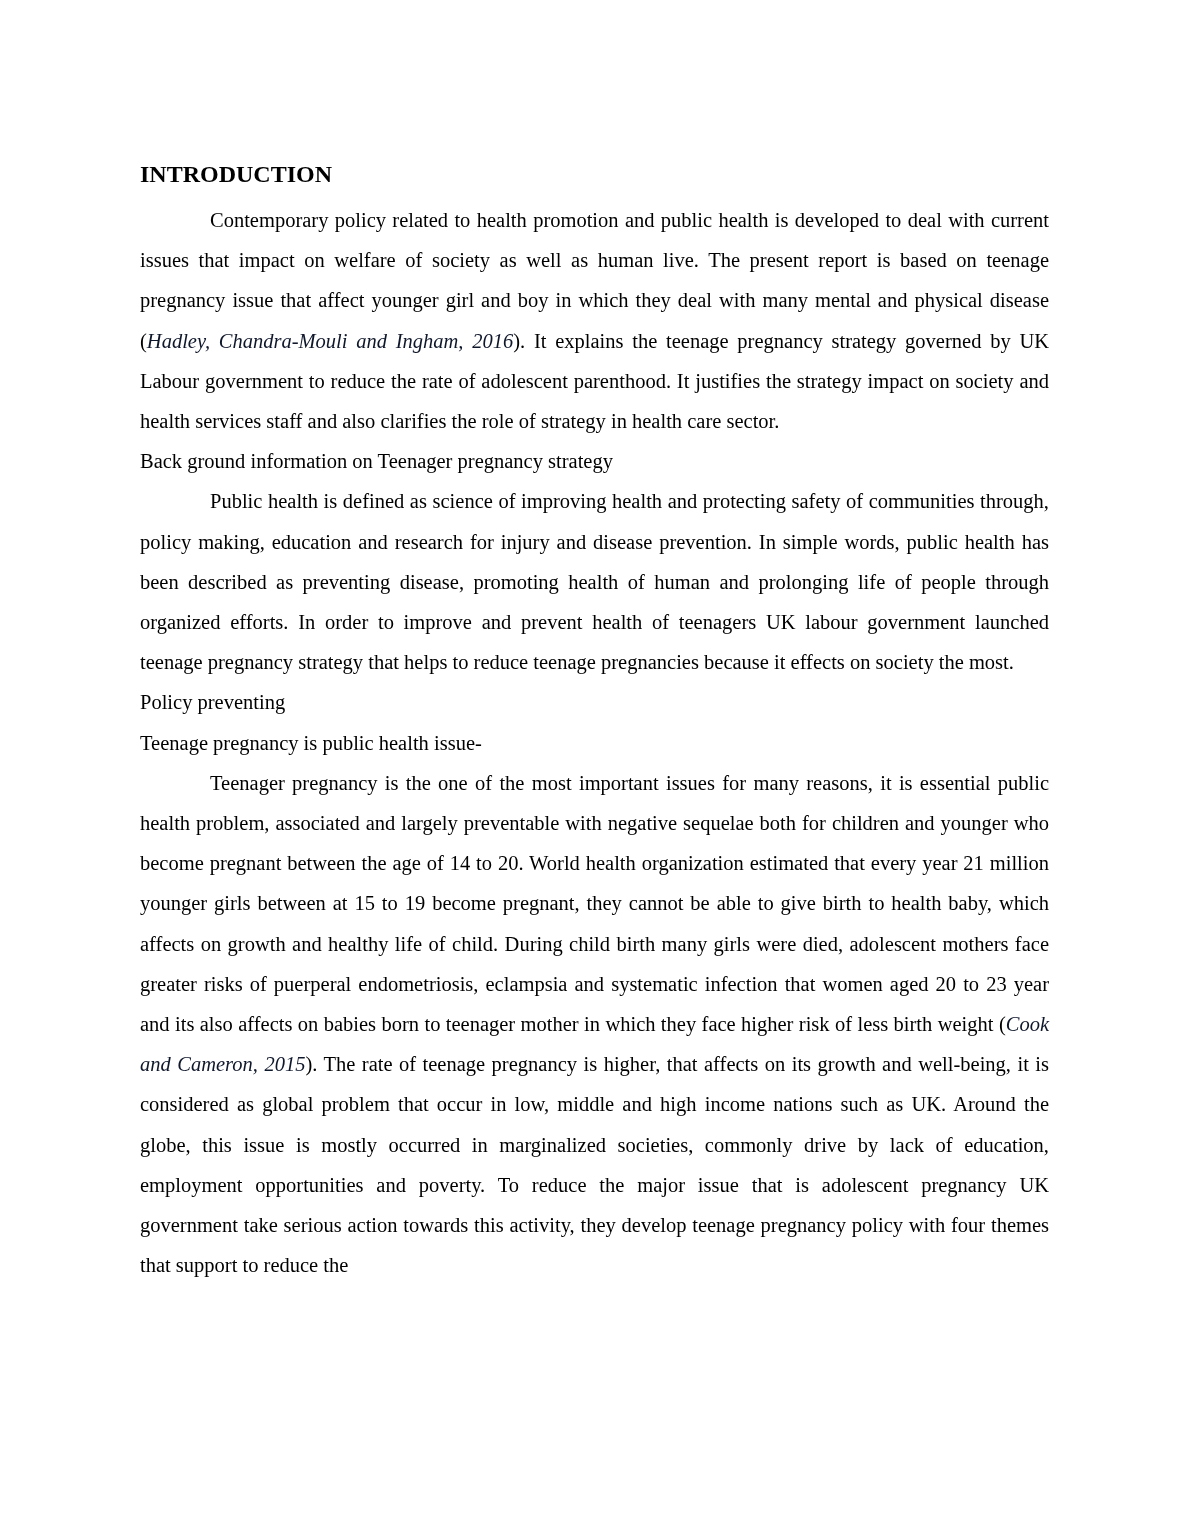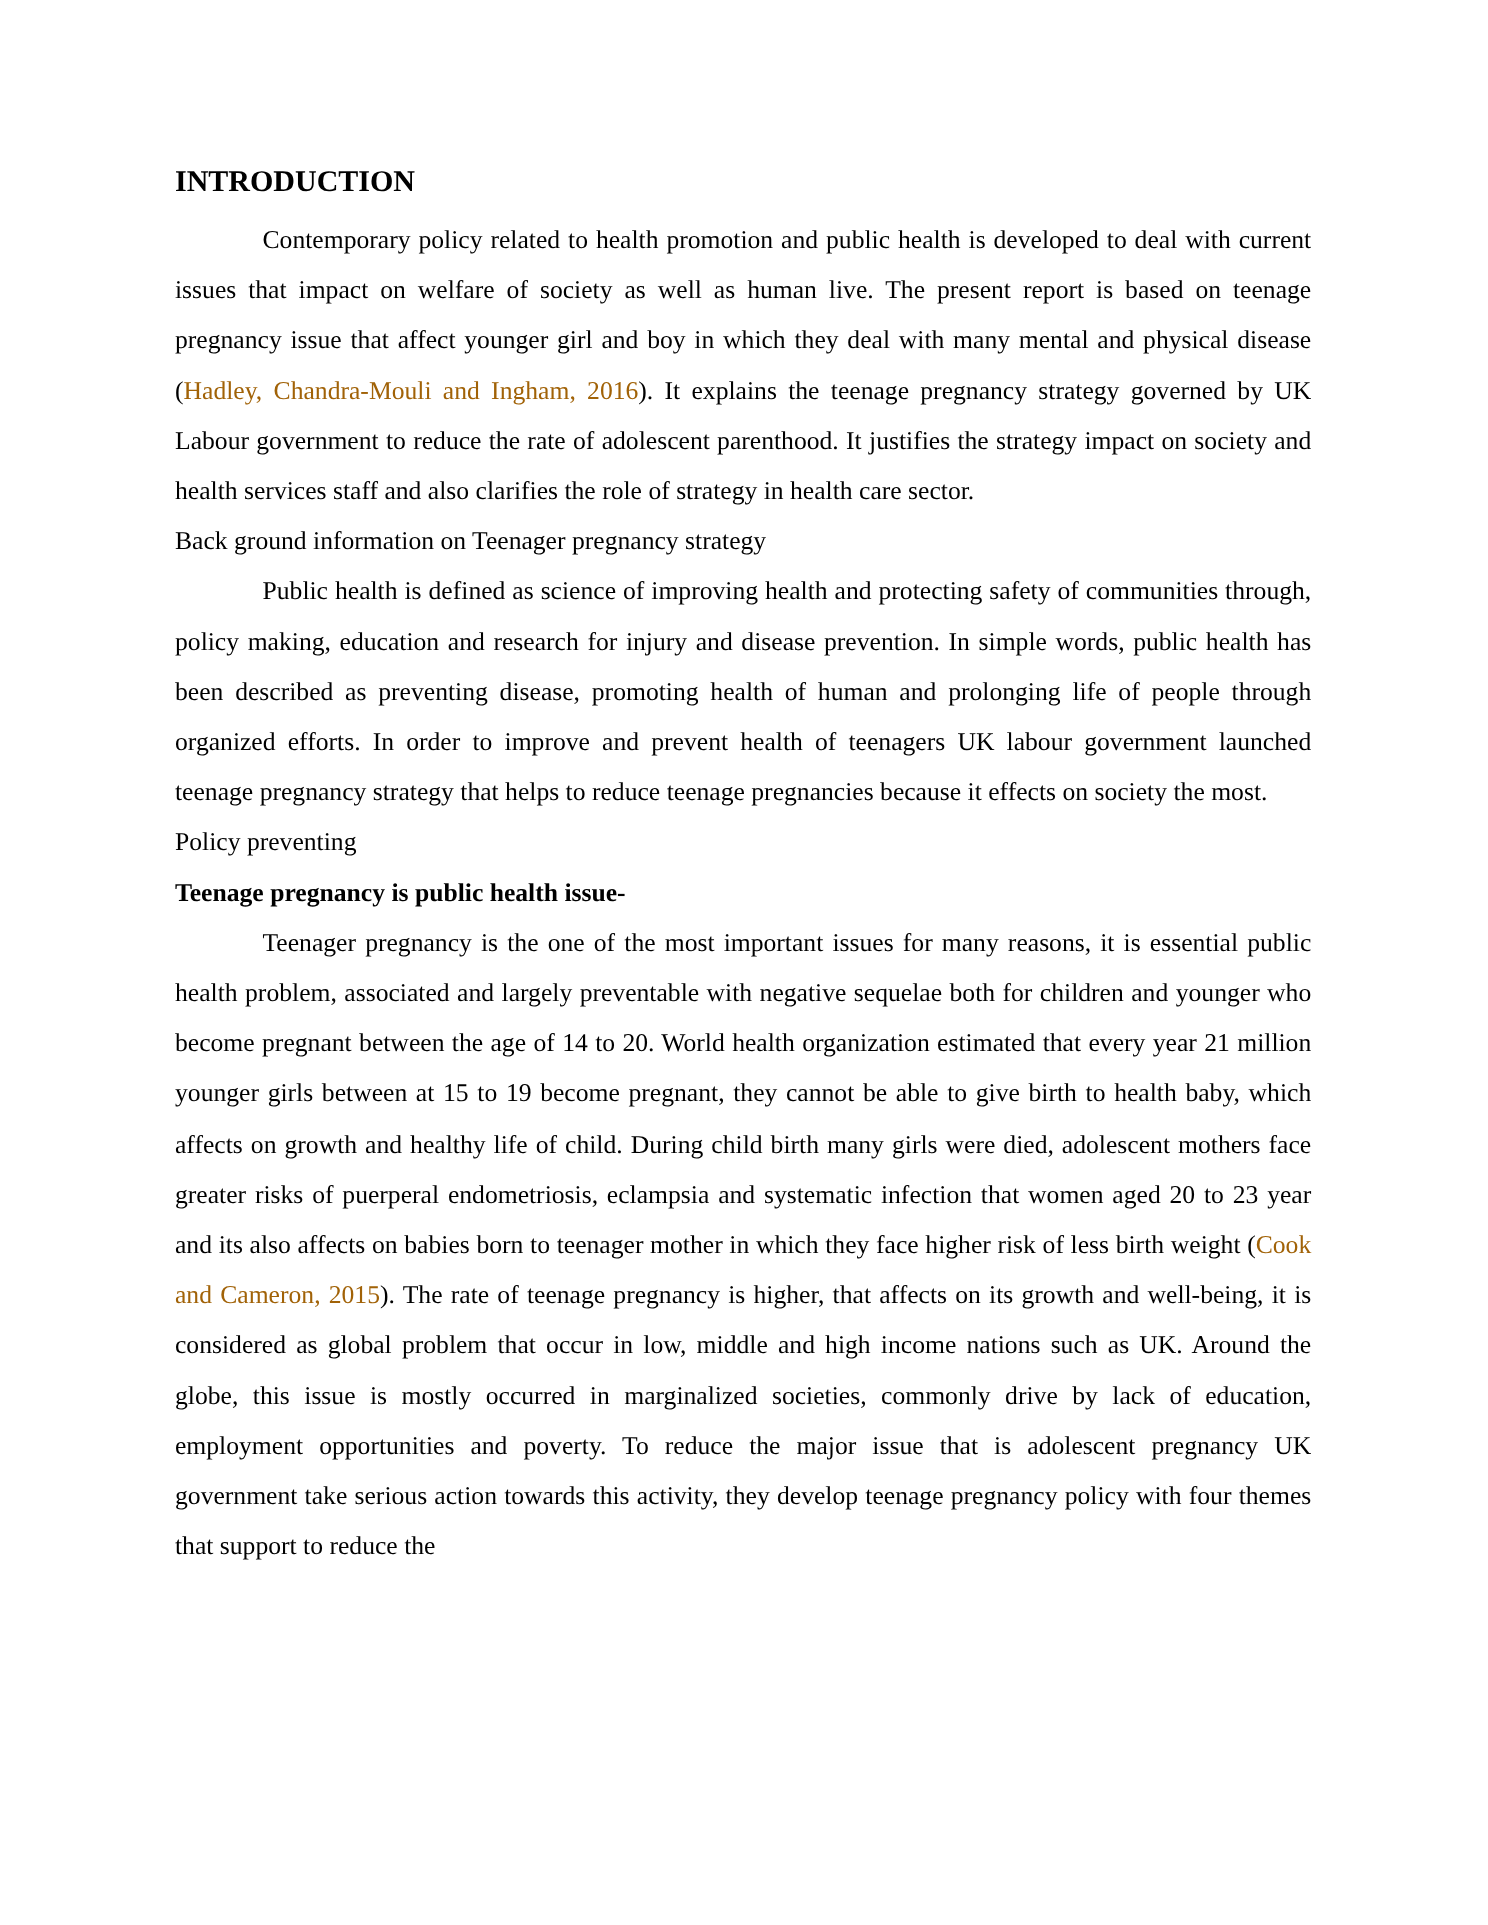--- a/index.html
+++ b/index.html
@@ -1,24 +1,24 @@
 <!DOCTYPE html>
 <html><head>
 <meta charset="utf-8">
 <style>
   html, body { margin:0; padding:0; background:#ffffff; }
   body { width:1190px; height:1540px; position:relative; overflow:hidden;
          font-family:"Liberation Serif", serif; color:#000; }
-  .page { position:absolute; left:140px; top:128px; width:909px; }
+  .page { position:absolute; left:140px; top:156px; width:909px; }
   h1 { font-size:24px; font-weight:bold; margin:0 0 8px 0; line-height:36px; }
   p { margin:0; font-size:20.5px; line-height:40.2px; text-align:justify; }
   p.indent { text-indent:70px; }
   .sub { font-size:20.5px; line-height:40.2px; }
-  .bold { font-size:20.5px; line-height:40.2px; font-weight:bold; }
-  .cite { color:#a16207; }
+  .bold { font-size:20.5px; line-height:40.2px; font-weight:normal; }
+  .cite { color:#0f172a;font-style:italic; }
 </style>
 </head>
 <body>
 
 <div class="page">
   <h1>INTRODUCTION</h1>
   <p class="indent"><span>Contemporary policy related to health promotion and public health is developed to deal with current issues that impact on welfare of society as well as human live. The present report is based on teenage pregnancy issue that affect younger girl and boy in which they deal with many mental and physical disease (</span><span class="cite">Hadley,  Chandra-Mouli and Ingham, 2016</span><span>). It explains the teenage pregnancy strategy governed by UK Labour government to reduce the rate of adolescent parenthood. It justifies the strategy impact on society and health services staff and also clarifies the role of strategy in health care sector.</span></p>
   <div class="sub">Back ground information on Teenager pregnancy strategy</div>
   <p class="indent">Public health is defined as science of improving health and protecting safety of communities through, policy making, education and research for injury and disease prevention. In simple words, public health has been described as preventing disease, promoting health of human and prolonging life of people through organized efforts. In order to improve and prevent health of teenagers UK labour government launched teenage pregnancy strategy that helps to reduce teenage pregnancies because it effects on society the most.</p>
   <div class="sub">Policy preventing</div>

